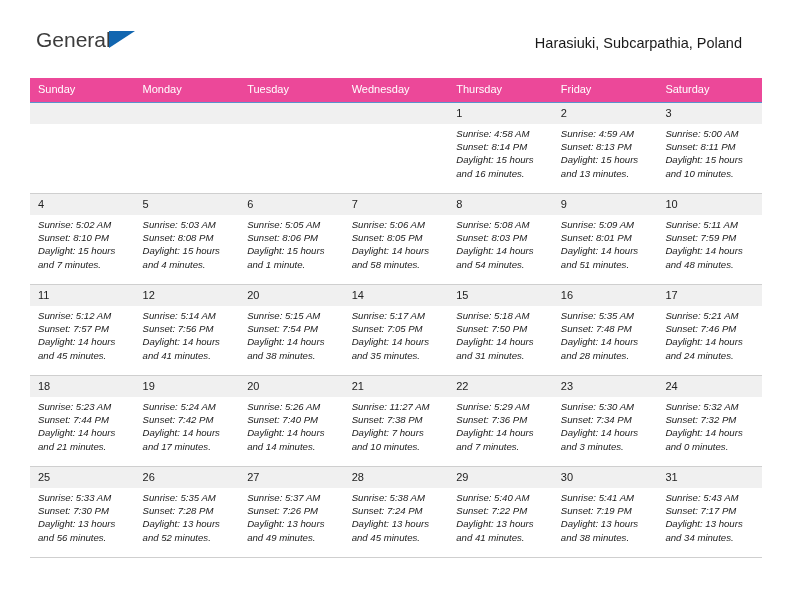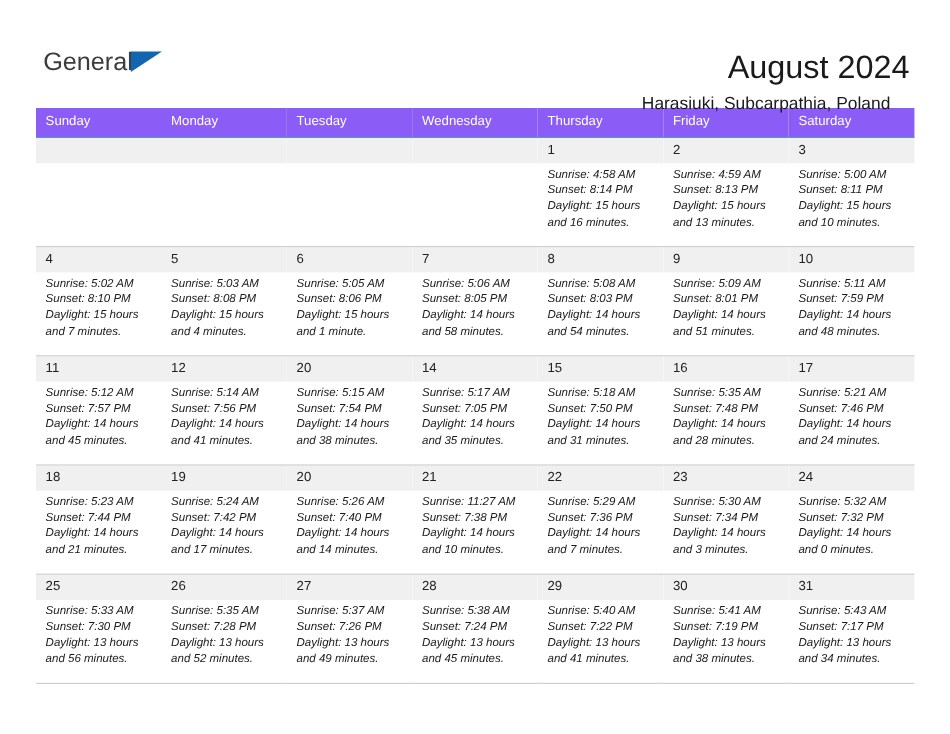--- a/index.html
+++ b/index.html
@@ -12,21 +12,21 @@
     height: 612px;
     font-family: "Liberation Sans", sans-serif;
     color: #000000;
     overflow: hidden;
   }
   .page {
     position: relative;
     width: 792px;
     height: 510px;
     box-sizing: border-box;
-    padding: 12px 30px;
+    padding: 0 30px;
   }
 
   
   .topbar {
     display: flex;
     align-items: flex-start;
     justify-content: space-between;
     padding-top: 28px;
     height: 72px;
     box-sizing: border-box;
@@ -82,21 +82,21 @@
   }
 
   
   .calendar {
     width: 732px;
     border-collapse: collapse;
     table-layout: fixed;
     margin-top: 6px;
   }
   .calendar th {
-    background: #8b5cf6;
+    background: #ec4899;
     color: #ffffff;
     font-size: 11px;
     font-weight: normal;
     text-align: left;
     padding: 5px 0 6px 8px;
     border: none;
     line-height: 13px;
   }
   .calendar td {
     vertical-align: top;
@@ -144,21 +144,20 @@
 <body>
 
 <div class="page">
 
   <div class="topbar">
     <div class="brand">
       <span class="brand-general">General</span>
       <span class="brand-triangle"></span>
     </div>
     <div class="title-block">
-      <h1 class="cal-title">August 2024</h1>
       <h2 class="cal-subtitle">Harasiuki, Subcarpathia, Poland</h2>
     </div>
   </div>
 
   <table class="calendar">
     <thead>
       <tr id="weekday-row">
           <th>Sunday</th>
           <th>Monday</th>
           <th>Tuesday</th>
@@ -395,21 +394,21 @@
                 <div class="daylight">Daylight: 14 hours and 14 minutes.</div>
               </div>
             </div>
           </td>
           <td>
             <div class="cell-inner">
               <span class="daynum">21</span>
               <div class="details">
                 <div>Sunrise: 11:27 AM</div>
                 <div>Sunset: 7:38 PM</div>
-                <div class="daylight">Daylight: 14 hours and 10 minutes.</div>
+                <div class="daylight">Daylight: 7 hours and 10 minutes.</div>
               </div>
             </div>
           </td>
           <td>
             <div class="cell-inner">
               <span class="daynum">22</span>
               <div class="details">
                 <div>Sunrise: 5:29 AM</div>
                 <div>Sunset: 7:36 PM</div>
                 <div class="daylight">Daylight: 14 hours and 7 minutes.</div>

